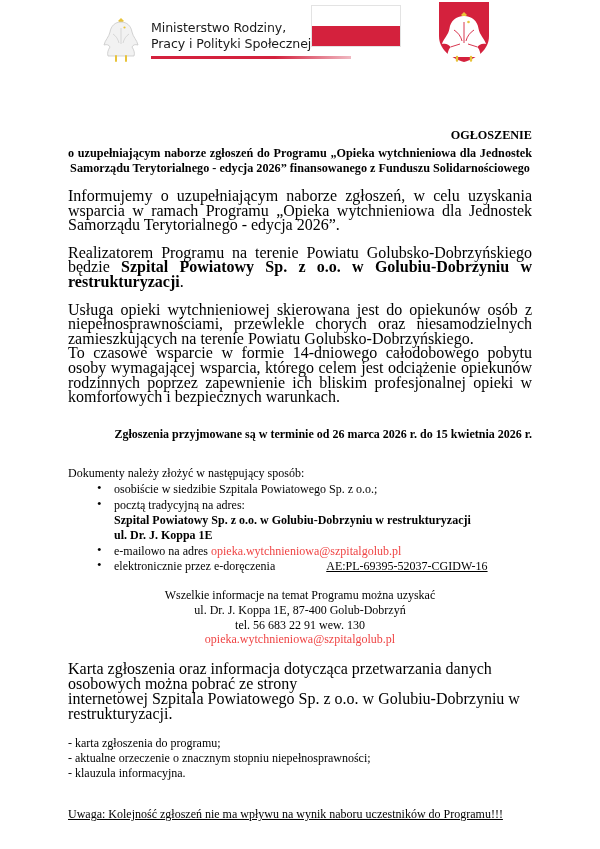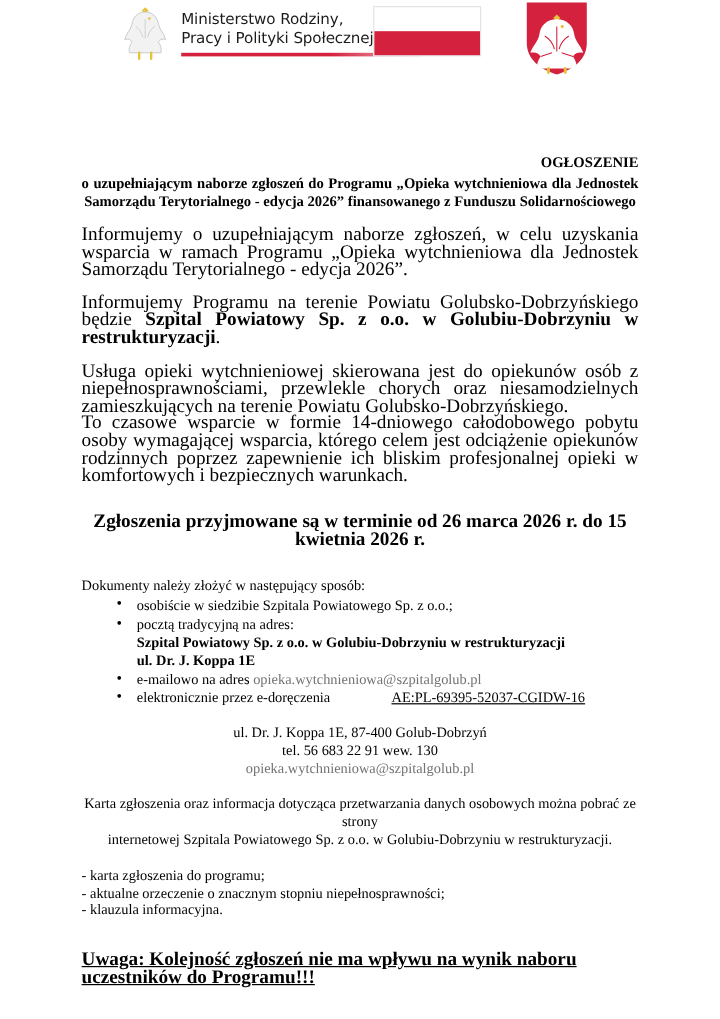--- a/index.html
+++ b/index.html
@@ -28,21 +28,21 @@
     position: relative;
     height: 108px;
     display: flex;
     align-items: center;
   }
   .ministry-logo {
     display: flex;
     align-items: center;
     position: absolute;
     left: 32px;
-    top: 2px;
+    top: 14px;
   }
   .ministry-eagle {
     width: 42px;
     height: 50px;
     margin-right: 9px;
     flex: none;
   }
   .ministry-text-wrap {
     display: flex;
     flex-direction: column;
@@ -113,28 +113,28 @@
     line-height: 14.6px;
     text-align: justify;
     margin: 13px 0 0 0;
   }
   p.tight {
     margin-top: 0;
     font-family: Liberation Serif, serif;
   }
   .b { font-weight: bold; }
   .link {
-    color: #737373;
+    color: #ef4444;
   }
   .uline { text-decoration: underline; margin-left: 48px; }
 
   .deadline {
     margin-top: 22px;
-    text-align: center;
-    font-size: 16px;
+    text-align: right;
+    font-size: 12px;
     font-weight: bold;
     line-height: 15px;
   }
 
   .lead-in {
     margin-top: 24px;
     font-size: 12px;
     line-height: 14.6px;
   }
 
@@ -164,36 +164,35 @@
 
   .contact-block {
     margin-top: 14px;
     text-align: center;
     font-size: 12px;
     line-height: 14.8px;
   }
 
   .download-note {
     margin-top: 15px;
-    font-size: 12px;
-    line-height: 14.8px;
-    text-align: center;
+    font-size: 16px;
+    line-height: 14.8px;
   }
 
   .req-block {
     margin-top: 15px;
     font-size: 12px;
     line-height: 14.8px;
   }
   .req-item { font-size: 12px; line-height: 14.8px; }
 
   .notice {
     margin-top: 26px;
-    font-size: 16px;
-    font-weight: bold;
+    font-size: 12px;
+    font-weight: normal;
     line-height: 15px;
     text-decoration: underline;
   }
 </style>
 </head>
 <body>
 
 <div class="page">
 
   <div class="header">
@@ -227,41 +226,42 @@
     </svg>
   </div>
 
   <div class="title-block">
     <div class="doc-title">OGŁOSZENIE</div>
     <div class="doc-subtitle">o uzupełniającym naborze zgłoszeń do Programu „Opieka wytchnieniowa dla Jednostek Samorządu Terytorialnego - edycja 2026” finansowanego z Funduszu Solidarnościowego</div>
   </div>
 
   <p class="body-par">Informujemy o uzupełniającym naborze zgłoszeń, w celu uzyskania wsparcia w ramach Programu „Opieka wytchnieniowa dla Jednostek Samorządu Terytorialnego - edycja 2026”.</p>
 
-  <p class="body-par"><span>Informujemy Programu na terenie Powiatu Golubsko-Dobrzyńskiego będzie </span><span class="b">Szpital Powiatowy Sp. z o.o. w Golubiu-Dobrzyniu w restrukturyzacji</span><span>.</span></p>
+  <p class="body-par"><span>Realizatorem Programu na terenie Powiatu Golubsko-Dobrzyńskiego będzie </span><span class="b">Szpital Powiatowy Sp. z o.o. w Golubiu-Dobrzyniu w restrukturyzacji</span><span>.</span></p>
 
   <p class="body-par">Usługa opieki wytchnieniowej skierowana jest do opiekunów osób z niepełnosprawnościami, przewlekle chorych oraz niesamodzielnych zamieszkujących na terenie Powiatu Golubsko-Dobrzyńskiego.</p>
   <p class="body-par tight">To czasowe wsparcie w formie 14-dniowego całodobowego pobytu osoby wymagającej wsparcia, którego celem jest odciążenie opiekunów rodzinnych poprzez zapewnienie ich bliskim profesjonalnej opieki w komfortowych i bezpiecznych warunkach.</p>
 
   <div class="deadline">Zgłoszenia przyjmowane są w terminie od 26 marca 2026 r. do 15 kwietnia 2026 r.</div>
 
   <div class="lead-in">Dokumenty należy złożyć w następujący sposób:</div>
 
   <ul class="submit-list">
     <li>osobiście w siedzibie Szpitala Powiatowego Sp. z o.o.;</li>
     <li>
       <span>pocztą tradycyjną na adres:</span>
       <div class="addr-line">Szpital Powiatowy Sp. z o.o. w Golubiu-Dobrzyniu w restrukturyzacji</div>
       <div class="addr-line">ul. Dr. J. Koppa 1E</div>
     </li>
     <li><span>e-mailowo na adres </span><span class="link">opieka.wytchnieniowa@szpitalgolub.pl</span></li>
     <li><span>elektronicznie przez e-doręczenia </span><span class="uline">AE:PL-69395-52037-CGIDW-16</span></li>
   </ul>
 
   <div class="contact-block">
+    <div>Wszelkie informacje na temat Programu można uzyskać</div>
     <div>ul. Dr. J. Koppa 1E, 87-400 Golub-Dobrzyń</div>
     <div>tel. 56 683 22 91 wew. 130</div>
     <div class="link">opieka.wytchnieniowa@szpitalgolub.pl</div>
   </div>
 
   <div class="download-note">
     <div>Karta zgłoszenia oraz informacja dotycząca przetwarzania danych osobowych można pobrać ze strony</div>
     <div>internetowej Szpitala Powiatowego Sp. z o.o. w Golubiu-Dobrzyniu w restrukturyzacji.</div>
   </div>
 

